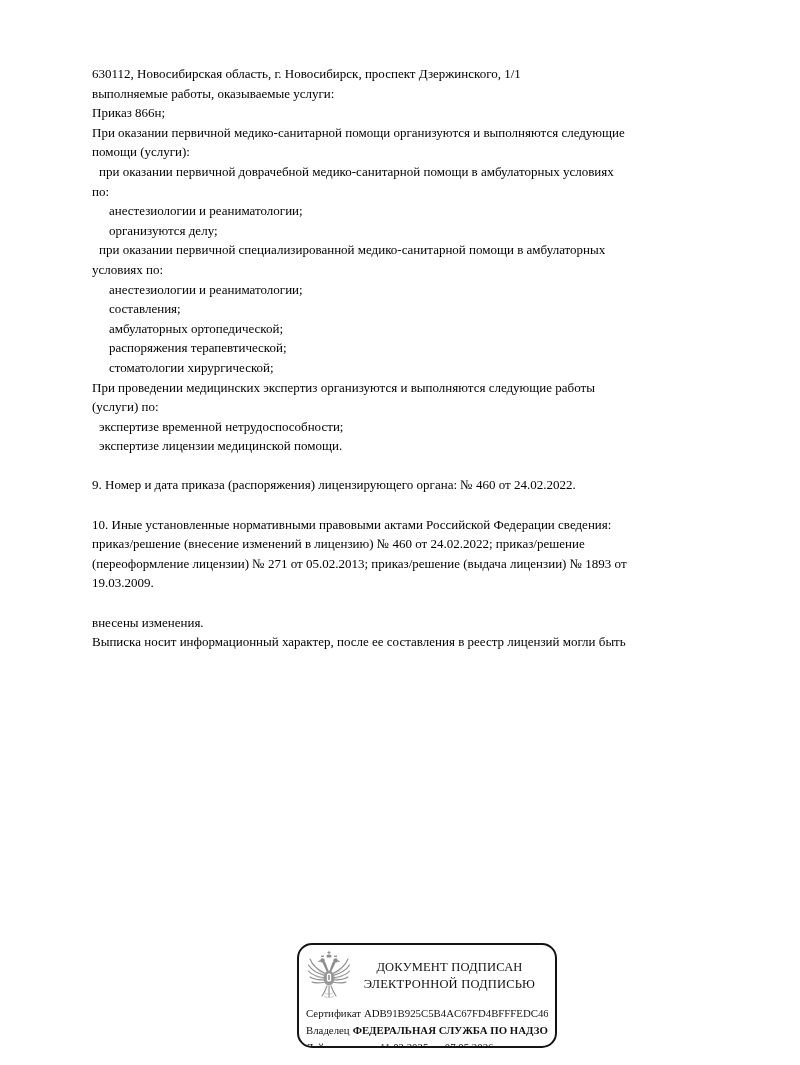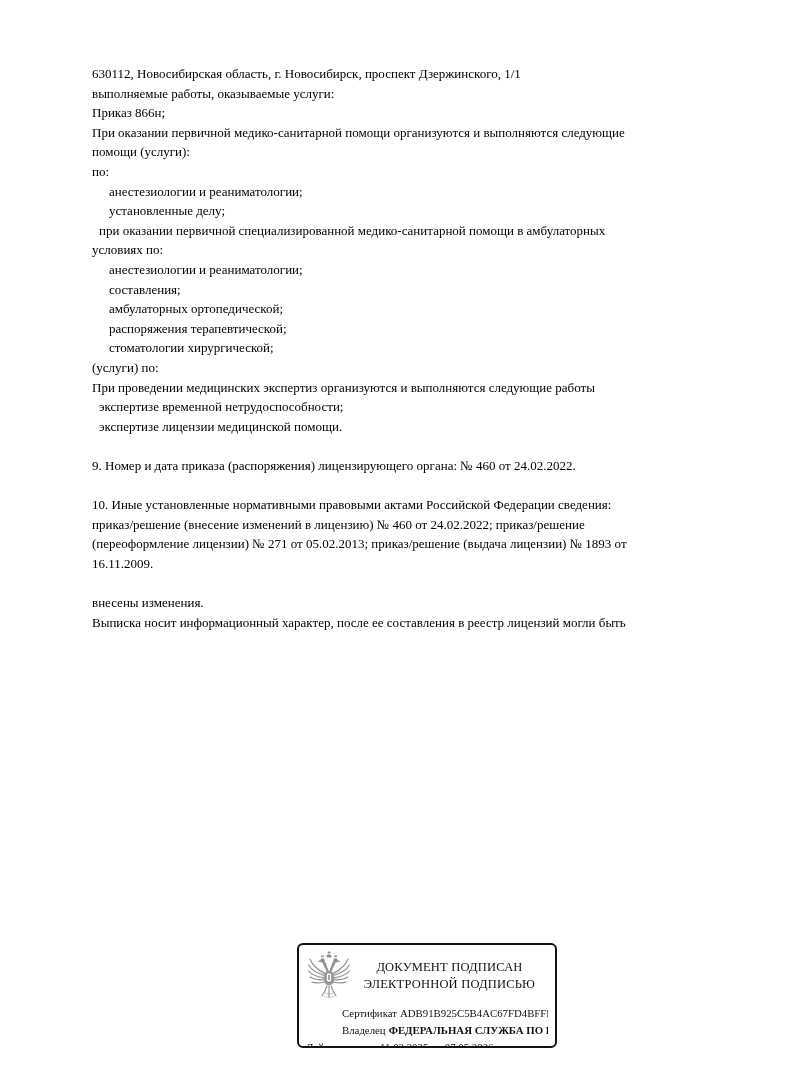--- a/index.html
+++ b/index.html
@@ -34,21 +34,21 @@
 
   
   .stamp {
     position: absolute;
     left: 297px;
     top: 943px;
     width: 260px;
     height: 105px;
     box-sizing: border-box;
     border: 2px solid #141414;
-    border-radius: 6px;
+    border-radius: 15px;
     background: #ffffff;
     padding: 4px 7px 4px 7px;
     overflow: hidden;
   }
   .stamp-top {
     display: flex;
     align-items: flex-start;
     height: 54px;
   }
   .emblem {
@@ -68,55 +68,56 @@
     color: #111;
   }
   .stamp-rows {
     margin-top: 2px;
     font-size: 10.8px;
     line-height: 16.8px;
     white-space: nowrap;
     overflow: hidden;
     color: #111;
   }
-  .stamp-row .lbl { margin-right: 3px; margin-left: 36px; }
+  .stamp-row .lbl { margin-right: 3px; }
   .stamp-row .val-bold { font-weight: bold; }
 </style>
 </head>
 <body>
 
 <div class="page">
 
   <div class="text-block">
       <div class="line indent-0">630112, Новосибирская область, г. Новосибирск, проспект Дзержинского, 1/1</div>
       <div class="line indent-0">выполняемые работы, оказываемые услуги:</div>
       <div class="line indent-0">Приказ 866н;</div>
       <div class="line indent-0">При оказании первичной медико-санитарной помощи организуются и выполняются следующие</div>
       <div class="line indent-0">помощи (услуги):</div>
+      <div class="line indent-1">при оказании первичной доврачебной медико-санитарной помощи в амбулаторных условиях</div>
       <div class="line indent-0">по:</div>
       <div class="line indent-2">анестезиологии и реаниматологии;</div>
-      <div class="line indent-2">установленные делу;</div>
+      <div class="line indent-2">организуются делу;</div>
       <div class="line indent-1">при оказании первичной специализированной медико-санитарной помощи в амбулаторных</div>
       <div class="line indent-0">условиях по:</div>
       <div class="line indent-2">анестезиологии и реаниматологии;</div>
       <div class="line indent-2">составления;</div>
       <div class="line indent-2">амбулаторных ортопедической;</div>
       <div class="line indent-2">распоряжения терапевтической;</div>
       <div class="line indent-2">стоматологии хирургической;</div>
+      <div class="line indent-0">При проведении медицинских экспертиз организуются и выполняются следующие работы</div>
       <div class="line indent-0">(услуги) по:</div>
-      <div class="line indent-0">При проведении медицинских экспертиз организуются и выполняются следующие работы</div>
       <div class="line indent-1">экспертизе временной нетрудоспособности;</div>
       <div class="line indent-1">экспертизе лицензии медицинской помощи.</div>
       <div class="line blank">&nbsp;</div>
       <div class="line indent-0">9. Номер и дата приказа (распоряжения) лицензирующего органа: № 460 от 24.02.2022.</div>
       <div class="line blank">&nbsp;</div>
       <div class="line indent-0">10. Иные установленные нормативными правовыми актами Российской Федерации сведения:</div>
       <div class="line indent-0">приказ/решение (внесение изменений в лицензию) № 460 от 24.02.2022; приказ/решение</div>
       <div class="line indent-0">(переоформление лицензии) № 271 от 05.02.2013; приказ/решение (выдача лицензии) № 1893 от</div>
-      <div class="line indent-0">16.11.2009.</div>
+      <div class="line indent-0">19.03.2009.</div>
       <div class="line blank">&nbsp;</div>
       <div class="line indent-0">внесены изменения.</div>
       <div class="line indent-0">Выписка носит информационный характер, после ее составления в реестр лицензий могли быть</div>
     </div>
 
   <div class="stamp">
     <div class="stamp-top">
       <svg class="emblem" viewBox="0 0 88 104" xmlns="http://www.w3.org/2000/svg" aria-hidden="true">
 
         <g stroke="#8d8d8d" stroke-width="2.2" fill="none" stroke-linecap="round">

